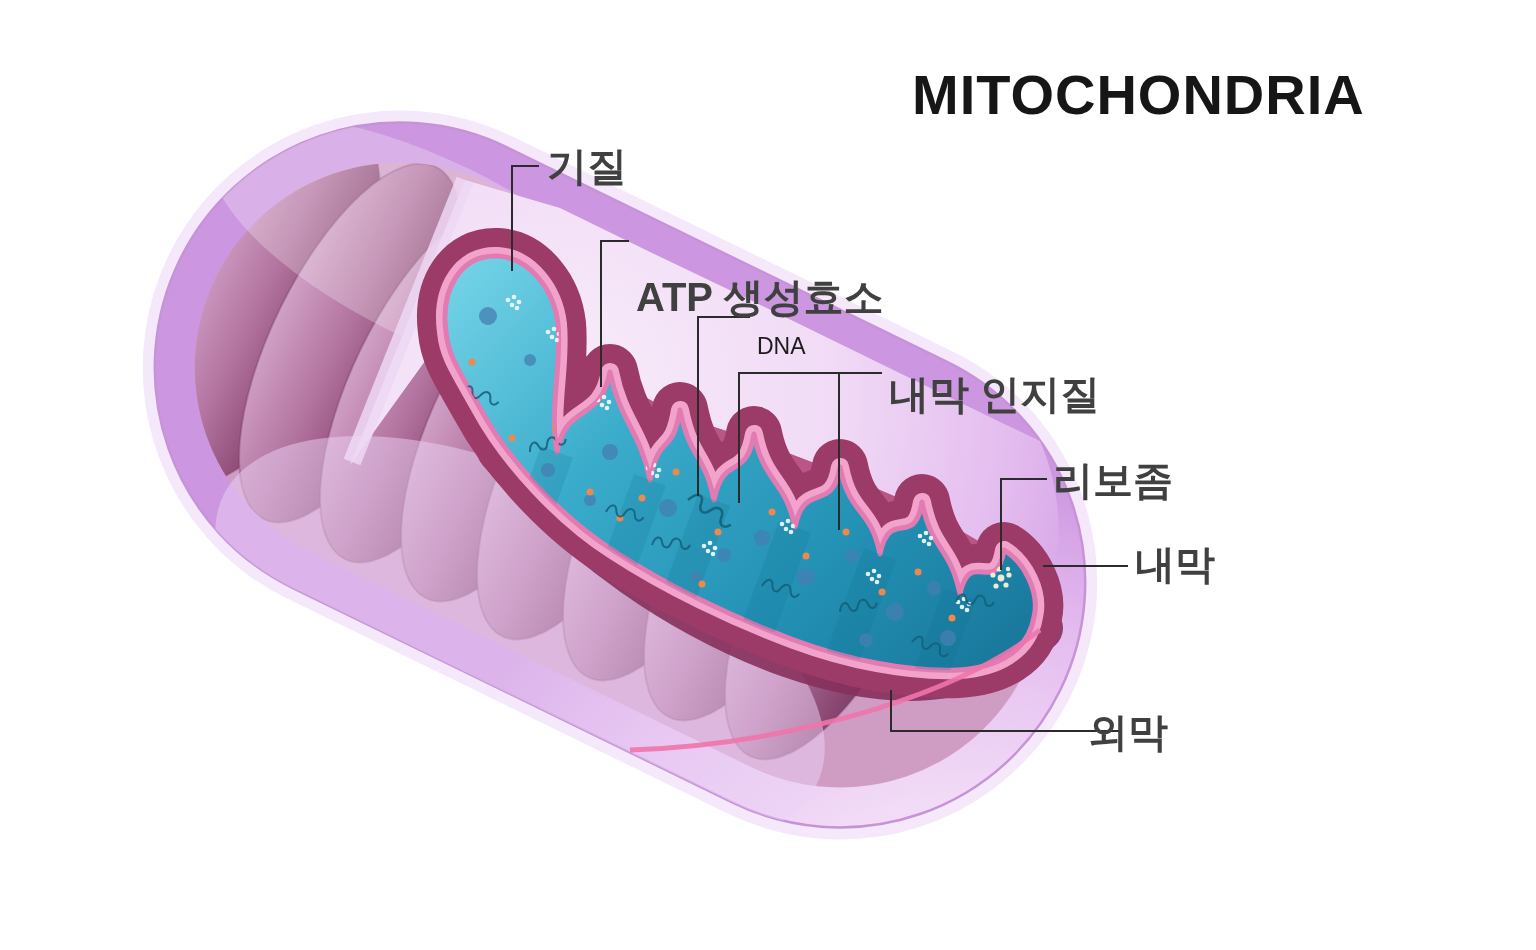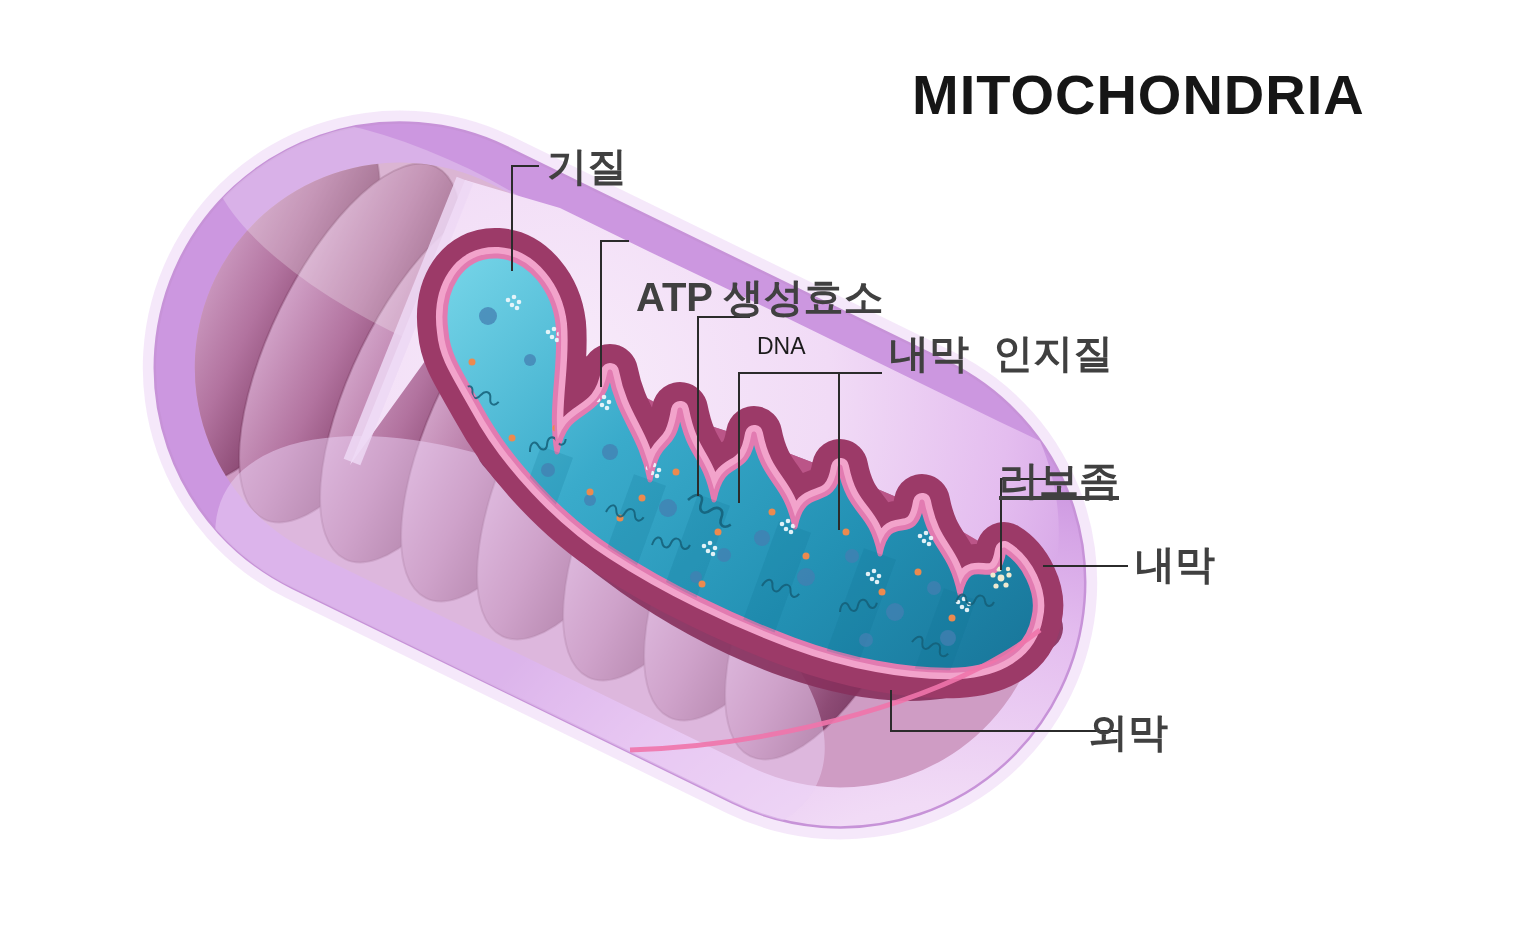--- a/index.html
+++ b/index.html
@@ -241,18 +241,18 @@
       <polyline points="1128,566 1043,566"></polyline>
       <polyline points="1120,731 891,731 891,690"></polyline>
     </g>
   </svg>
 
   <div id="title">MITOCHONDRIA</div>
 
   <div class="lbl" style="left:547px;top:146px;">기질</div>
   <div class="lbl" style="left:636px;top:232px;margin-top:45px;">ATP 생성효소</div>
   <div class="lbl light" style="left:757px;top:301px;">DNA</div>
-  <div class="lbl" style="left:889px;top:337px;font-family:Liberation Mono, monospace;">내막 인지질</div>
-  <div class="lbl" style="left:999px;top:460px;text-decoration:underline;">리보좀</div>
+  <div class="lbl" style="left:889px;top:374px;">내막 인지질</div>
+  <div class="lbl" style="left:1053px;top:460px;">리보좀</div>
   <div class="lbl" style="left:1135px;top:544px;">내막</div>
   <div class="lbl" style="left:1088px;top:712px;">외막</div>
 
 </div>
 
 </body></html>

